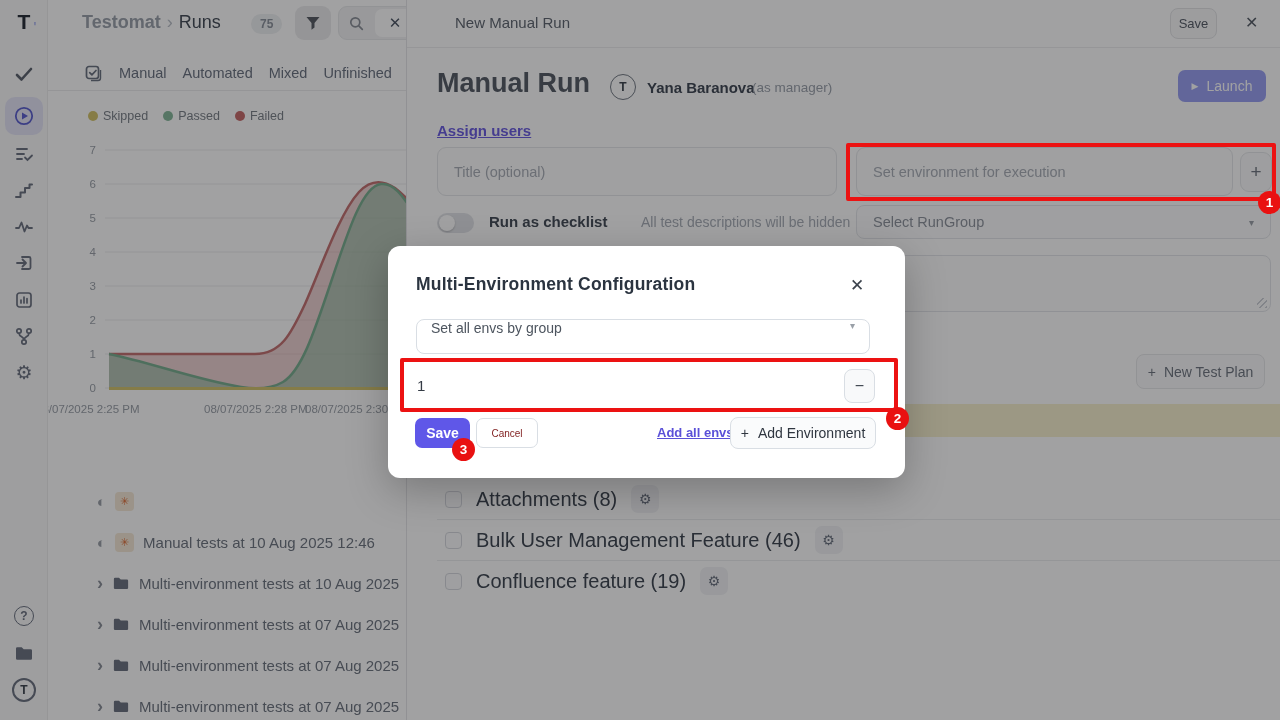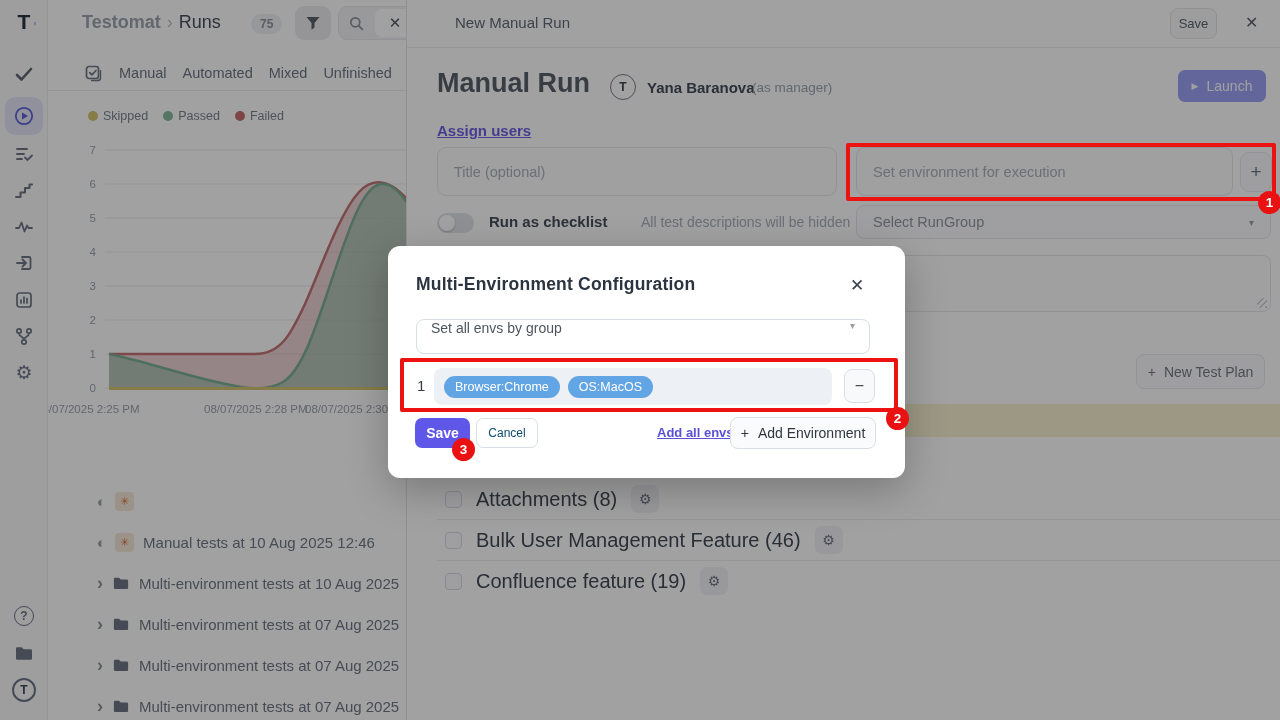--- a/index.html
+++ b/index.html
@@ -78,21 +78,21 @@
   .dim { position:absolute; inset:0; background:rgba(10,10,12,0.385); z-index:40; }
   .modal { position:absolute; left:388px; top:246px; width:517px; height:232px; background:#fff; border-radius:12px; box-shadow:0 12px 40px rgba(0,0,0,.25); z-index:60; }
   .m-title { position:absolute; left:28px; top:28px; font-size:17.5px; font-weight:700; color:#2b3440; letter-spacing:.2px; }
   .m-close { position:absolute; left:462px; top:29px; font-size:17px; color:#3c434d; }
   .m-select { position:absolute; left:28px; top:73px; width:454px; height:35px; border:1px solid #d9dee4; border-radius:8px; display:flex; align-items:flex-start; justify-content:space-between; padding:0 14px; font-size:14px; color:#4d555f; background:#fff; }
   .m-index { position:absolute; left:29px; top:131px; font-size:15px; color:#343b45; }
   .m-field { position:absolute; left:46px; top:122px; width:398px; height:37px; border-radius:8px; background:#edf0f4; display:flex; align-items:center; gap:8px; padding-left:10px; }
   .env-tag { background:#62a5e5; color:#fff; font-size:12.5px; border-radius:13px; padding:4px 11px; }
   .m-minus { position:absolute; left:456px; top:123px; width:31px; height:34px; border:1px solid #d9dee4; background:#f8f9fa; border-radius:8px; display:flex; align-items:center; justify-content:center; font-size:16px; color:#3c434d; }
   .m-save { position:absolute; left:27px; top:172px; width:55px; height:30px; background:#5f57e8; color:#fff; border-radius:7px; display:flex; align-items:center; justify-content:center; font-size:14px; font-weight:600; }
-  .m-cancel { position:absolute; left:88px; top:172px; width:62px; height:30px; border:1px solid #d9dee4; background:#fff; color:#0c4a6e; border-radius:7px; display:flex; align-items:center; justify-content:center; font-size:12px; }
+  .m-cancel { position:absolute; left:88px; top:172px; width:62px; height:30px; border:1px solid #d9dee4; background:#fff; color:#7f1d1d; border-radius:7px; display:flex; align-items:center; justify-content:center; font-size:10px; }
   .m-addall { position:absolute; left:269px; top:179px; font-size:13px; font-weight:700; color:#5a50d8; text-decoration:underline; }
   .m-addenv { position:absolute; left:342px; top:171px; width:146px; height:32px; border:1px solid #d9dee4; background:#fafbfc; border-radius:8px; display:flex; align-items:center; justify-content:center; gap:9px; font-size:14px; color:#2f3640; }
   .ann-box { position:absolute; border:4px solid #ec1212; z-index:80; border-radius:2px; }
   .ann-badge { position:absolute; width:23px; height:23px; border-radius:50%; background:#e91111; color:#fff; font-size:13.5px; font-weight:700; display:flex; align-items:center; justify-content:center; z-index:90; }
 
   svg { display:block; }
 </style>
 </head>
 <body>
 
@@ -375,24 +375,20 @@
   <div class="dim"></div>
 
   <div class="modal">
     <span class="m-title">Multi-Environment Configuration</span>
     <span class="m-close">✕</span>
     <div class="m-select">
       <span>Set all envs by group</span>
       <span class="caret">▾</span>
     </div>
     <span class="m-index">1</span>
-    <div class="m-field">
-      <span class="env-tag">Browser:Chrome</span>
-      <span class="env-tag">OS:MacOS</span>
-    </div>
     <div class="m-minus">
         <span>−</span>
       </div>
     <div class="m-save">Save</div>
     <div class="m-cancel">Cancel</div>
     <a class="m-addall">Add all envs</a>
     <div class="m-addenv">
       <span>+</span>
       <span>Add Environment</span>
     </div>

